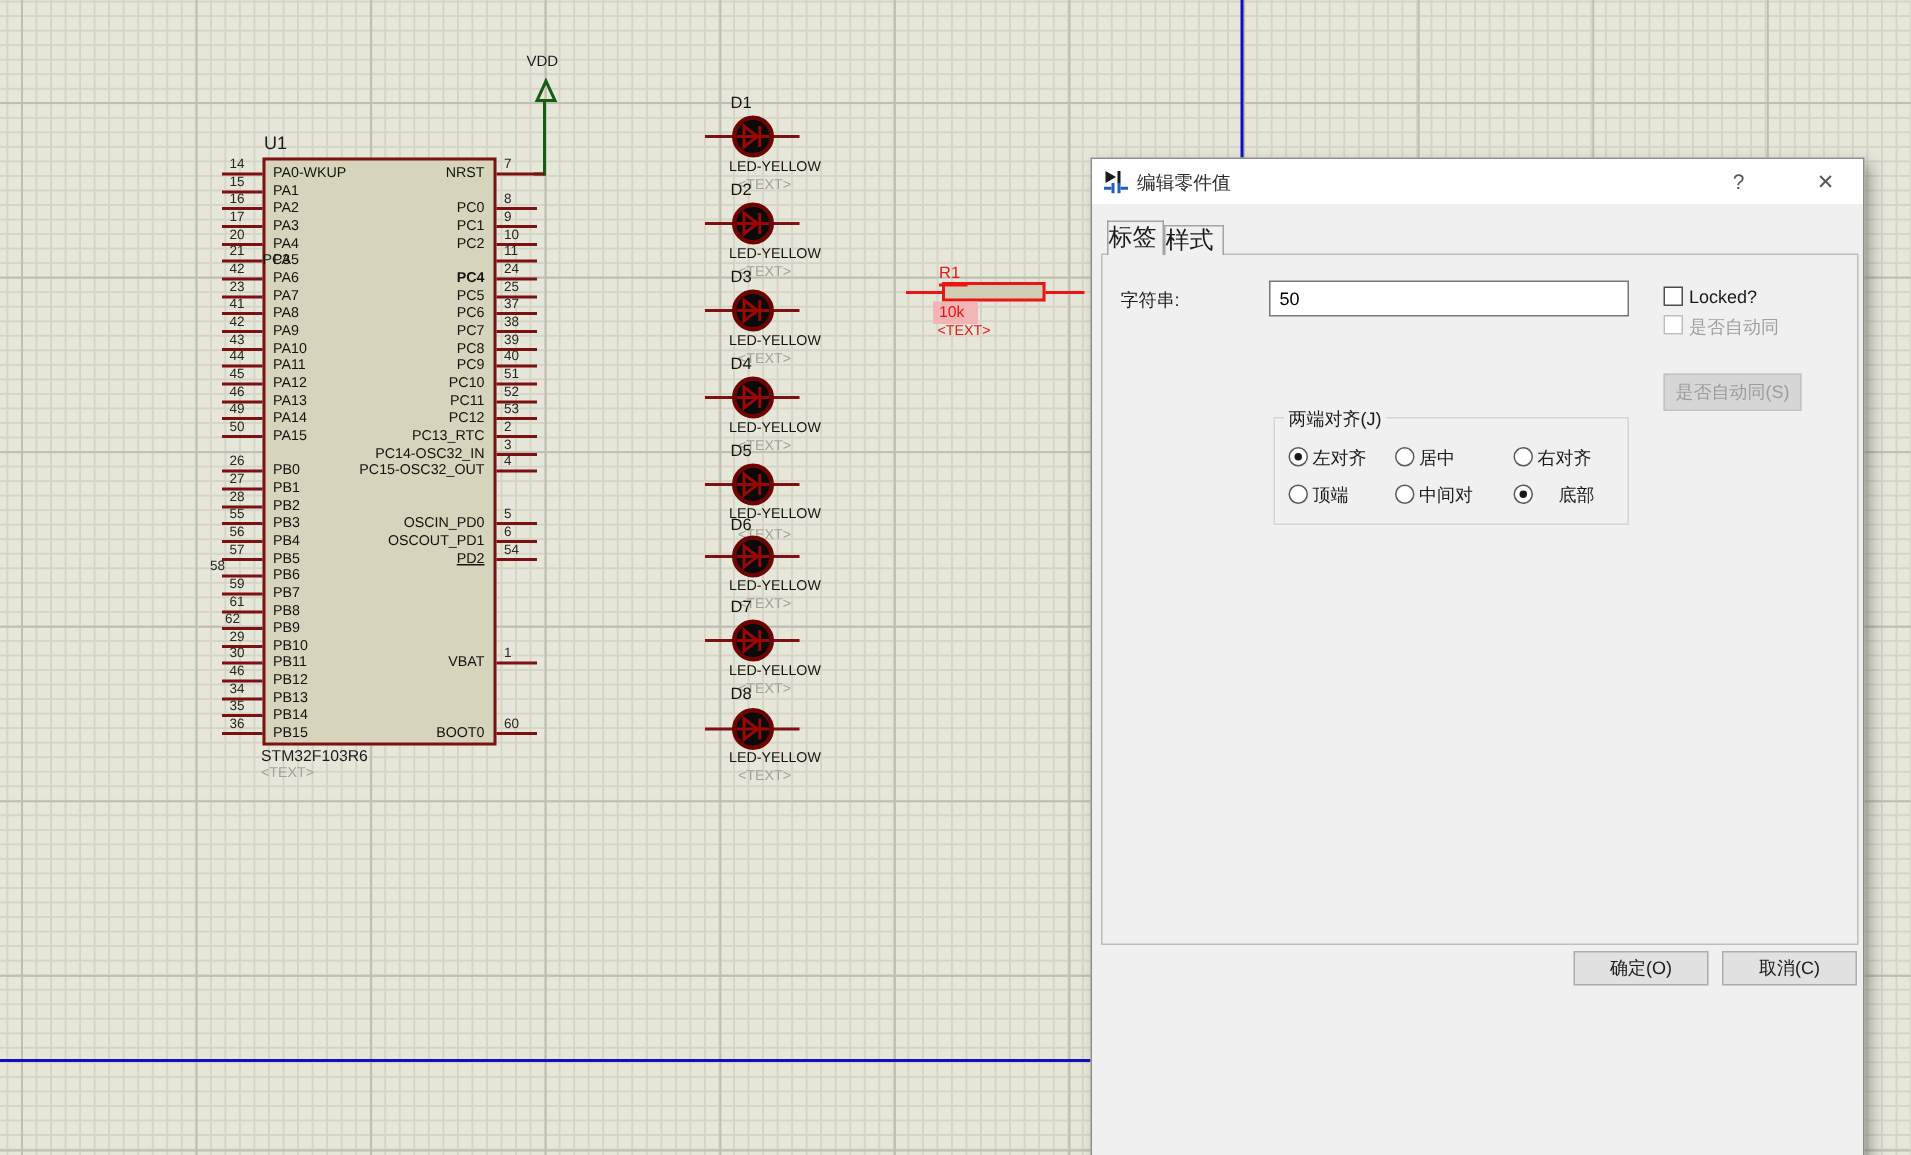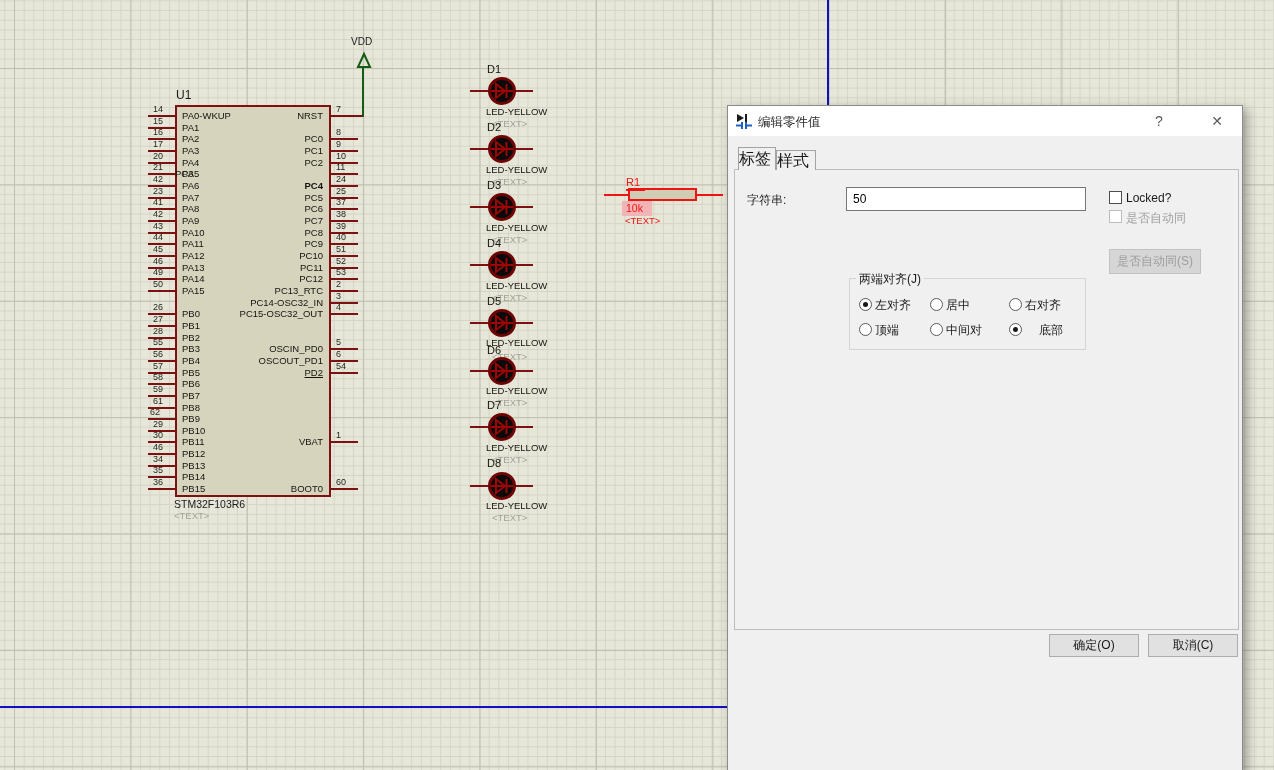--- a/index.html
+++ b/index.html
@@ -167,21 +167,21 @@
         <div class="pin-line" style="left: 148px; top: 348px; width: 27px;"></div>
         <div class="pin-num" style="left: 153px; top: 337px;">55</div>
         <div class="pin-label" style="left: 182px; top: 343px;">PB3</div>
         <div class="pin-line" style="left: 148px; top: 360px; width: 27px;"></div>
         <div class="pin-num" style="left: 153px; top: 349px;">56</div>
         <div class="pin-label" style="left: 182px; top: 355px;">PB4</div>
         <div class="pin-line" style="left: 148px; top: 372px; width: 27px;"></div>
         <div class="pin-num" style="left: 153px; top: 361px;">57</div>
         <div class="pin-label" style="left: 182px; top: 367px;">PB5</div>
         <div class="pin-line" style="left: 148px; top: 383px; width: 27px;"></div>
-        <div class="pin-num" style="left: 153px; top: 372px;">58</div>
+        <div class="pin-num" style="left: 140px; top: 372px;">58</div>
         <div class="pin-label" style="left: 182px; top: 378px;">PB6</div>
         <div class="pin-line" style="left: 148px; top: 395px; width: 27px;"></div>
         <div class="pin-num" style="left: 153px; top: 384px;">59</div>
         <div class="pin-label" style="left: 182px; top: 390px;">PB7</div>
         <div class="pin-line" style="left: 148px; top: 407px; width: 27px;"></div>
         <div class="pin-num" style="left: 153px; top: 396px;">61</div>
         <div class="pin-label" style="left: 182px; top: 402px;">PB8</div>
         <div class="pin-line" style="left: 148px; top: 418px; width: 27px;"></div>
         <div class="pin-num" style="left: 150px; top: 407px;">62</div>
         <div class="pin-label" style="left: 182px; top: 413px;">PB9</div>

